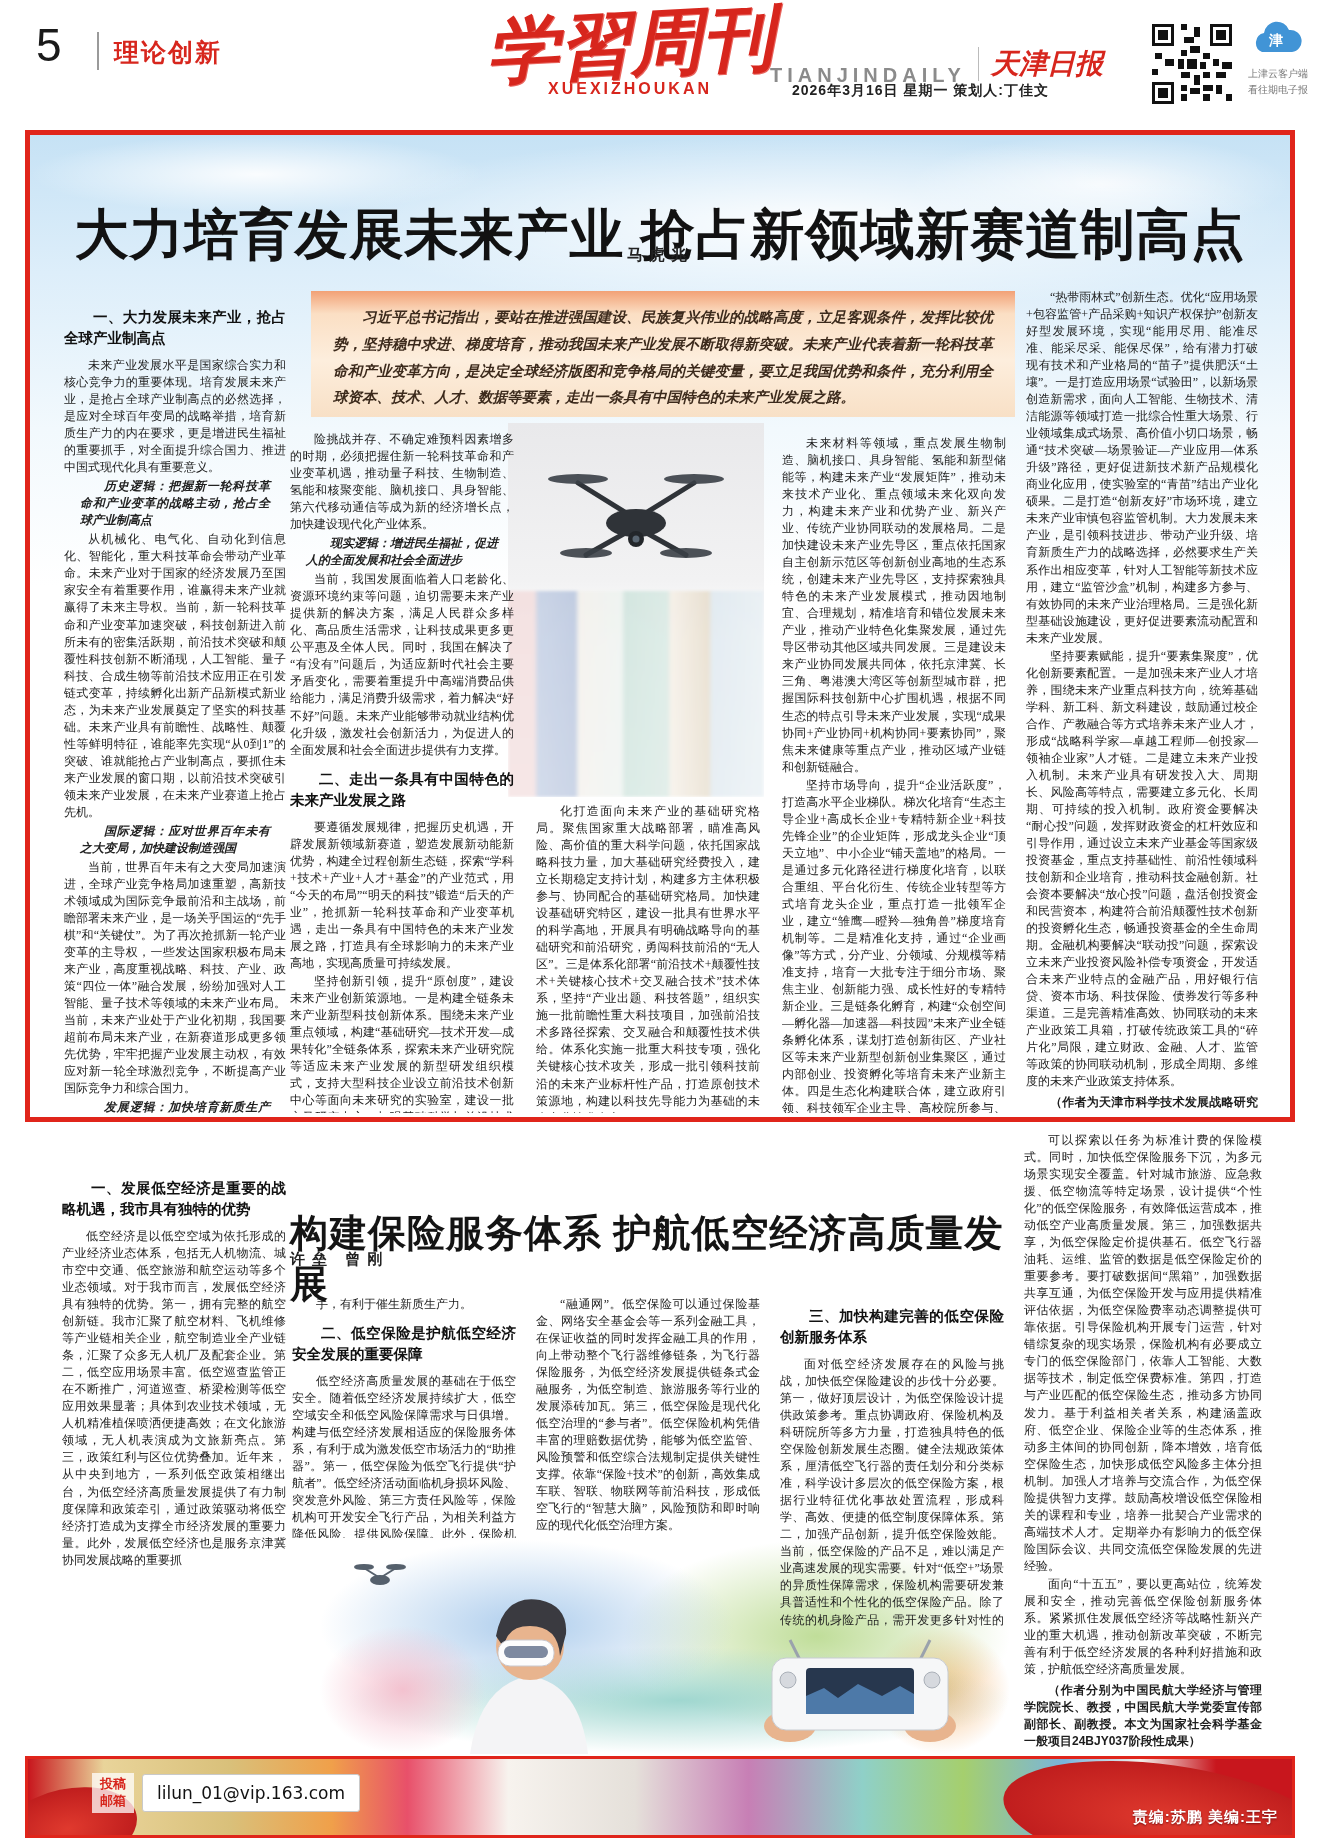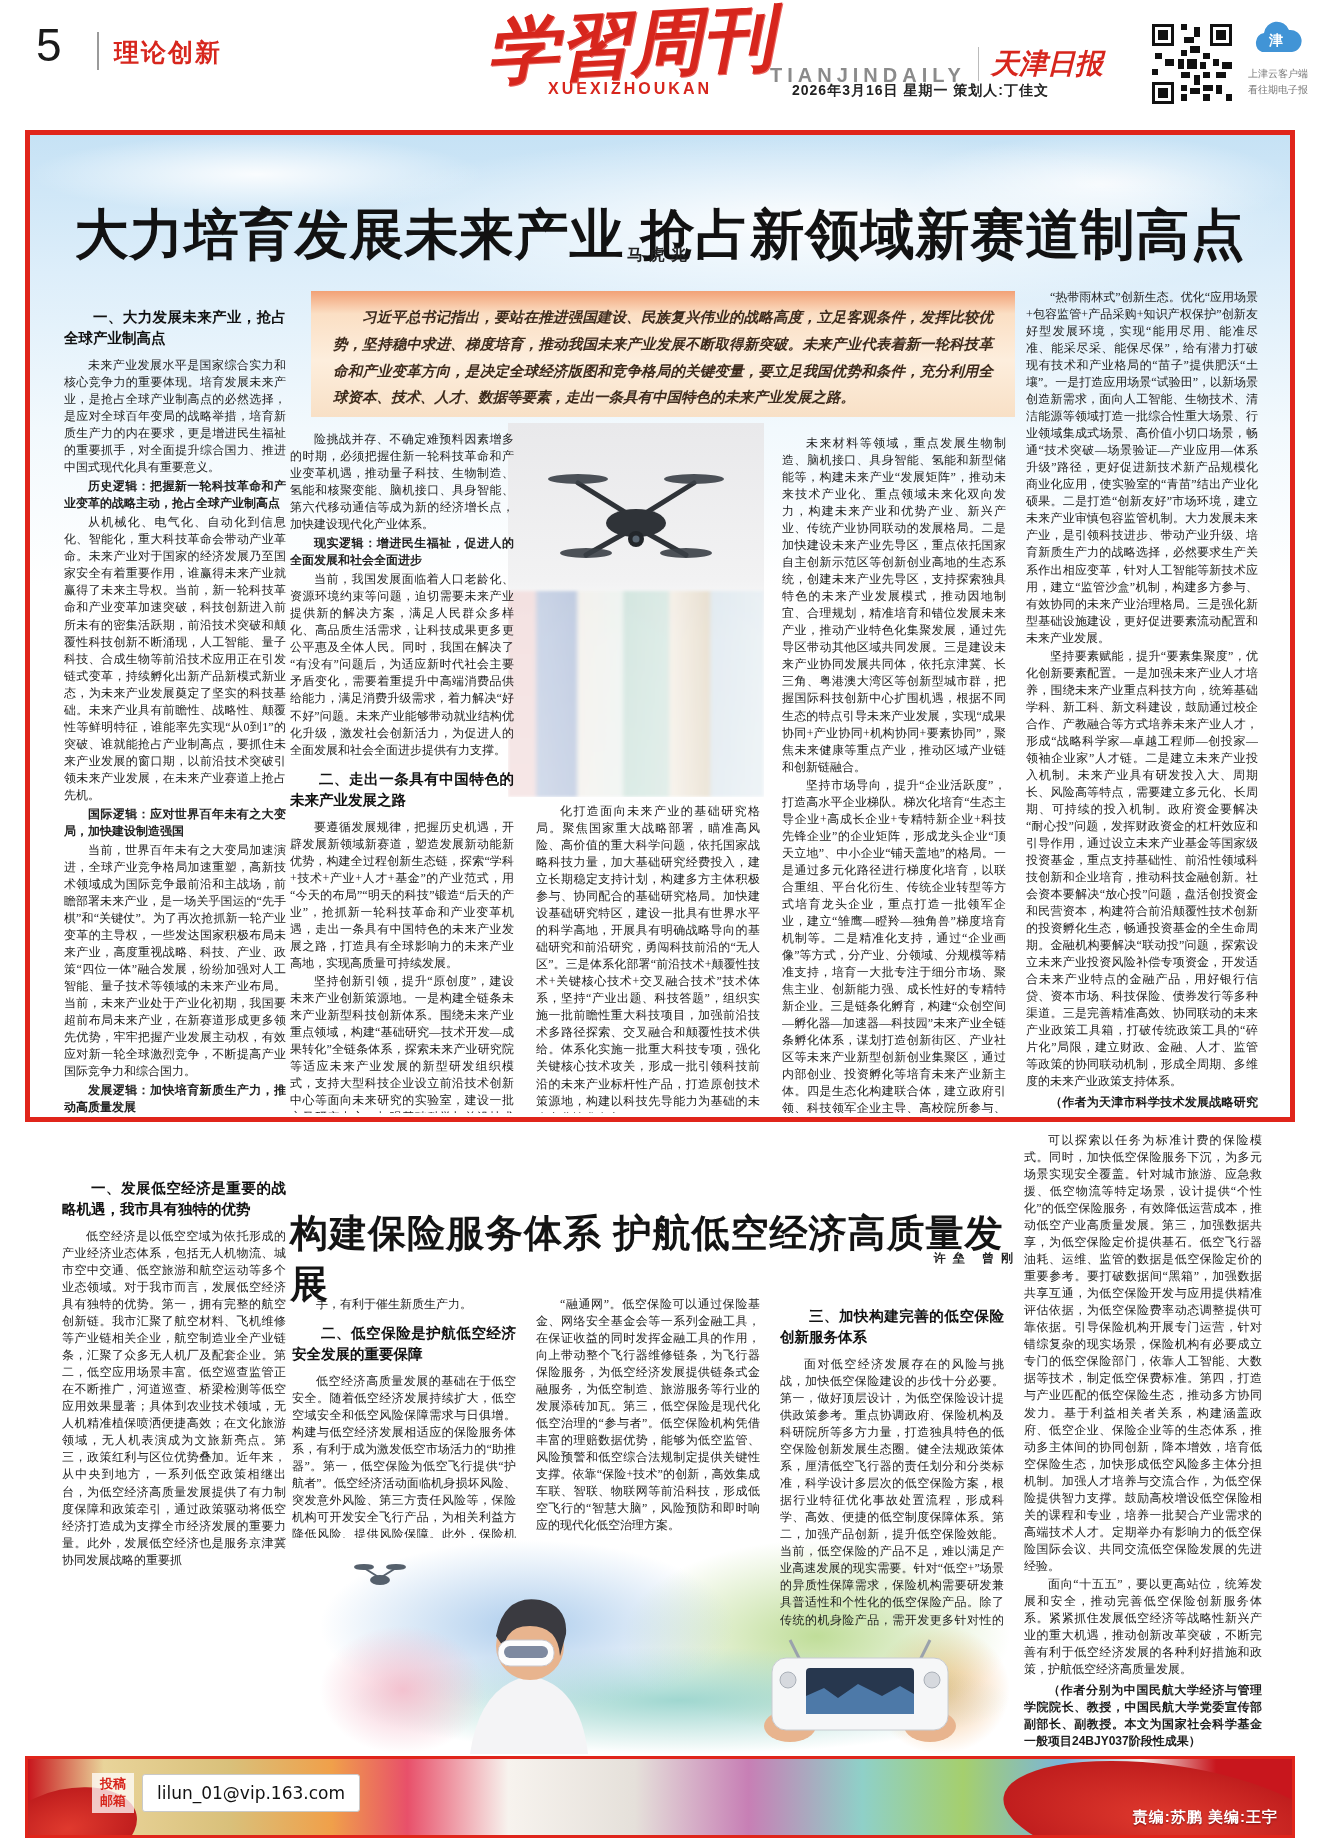--- a/index.html
+++ b/index.html
@@ -39,26 +39,26 @@
          background:linear-gradient(180deg,#e9e9eb 0%,#f2f2f3 42%,#ffffff 58%),#fff;}
   .citywash{position:absolute;left:0;bottom:0;width:100%;height:55%;
          background:
           linear-gradient(180deg,rgba(255,255,255,0) 0%,rgba(255,255,255,.15) 100%),
           linear-gradient(90deg,#f3dede 0%,#f3dede 10%,#c3cfe4 12%,#b9c6de 26%,#f4f1ec 28%,#eef3f0 44%,#cfe4dd 46%,#d8e9e3 62%,#f5efe6 64%,#e7ddcc 78%,#dfe9f0 80%,#e9f0f4 100%);
          filter:blur(1.5px);opacity:.85;}
   .col{position:absolute;font-family:"Liberation Serif","DejaVu Serif",serif;font-size:12px;line-height:1.42;color:#1d1d1d;overflow:hidden;}
   .blk{margin:0;text-align:justify;text-indent:2em;}
   .blk.body{margin-bottom:1px;}
   .blk.head{font-family:"Liberation Sans","DejaVu Sans",sans-serif;font-weight:800;font-size:14.5px;line-height:1.45;margin:10px 0 8px;color:#111;}
-  .blk.kai{font-weight:700;margin:2px 0;color:#222;}
+  .blk.kai{font-style:italic;font-weight:700;margin:2px 16px;color:#222;}
   .blk.attr{font-weight:800;font-family:"Liberation Sans","DejaVu Sans",sans-serif;margin-top:4px;}
 
   
   .a2-title{position:absolute;left:290px;top:1176px;width:730px;text-align:left;font-size:38px;font-weight:900;color:#141414;letter-spacing:1px;}
-  .a2-byline{position:absolute;left:290px;top:1250px;width:730px;text-align:right;font-size:12px;font-weight:700;letter-spacing:7px;color:#222;}
+  .a2-byline{position:absolute;left:290px;top:1250px;width:730px;text-align:left;font-size:15px;font-weight:700;letter-spacing:7px;color:#222;}
   .illo2{position:absolute;left:320px;top:1540px;width:690px;height:214px;z-index:0;
         background:
          radial-gradient(closest-side at 12% 70%,rgba(244,184,200,.85),rgba(244,184,200,0)),
          radial-gradient(closest-side at 30% 40%,rgba(154,193,232,.8),rgba(154,193,232,0)),
          radial-gradient(closest-side at 52% 75%,rgba(143,208,200,.85),rgba(143,208,200,0)),
          radial-gradient(closest-side at 72% 45%,rgba(165,207,110,.7),rgba(165,207,110,0)),
          radial-gradient(closest-side at 90% 70%,rgba(240,160,74,.65),rgba(240,160,74,0));}
   .a2 .col{z-index:1;}
 
   

